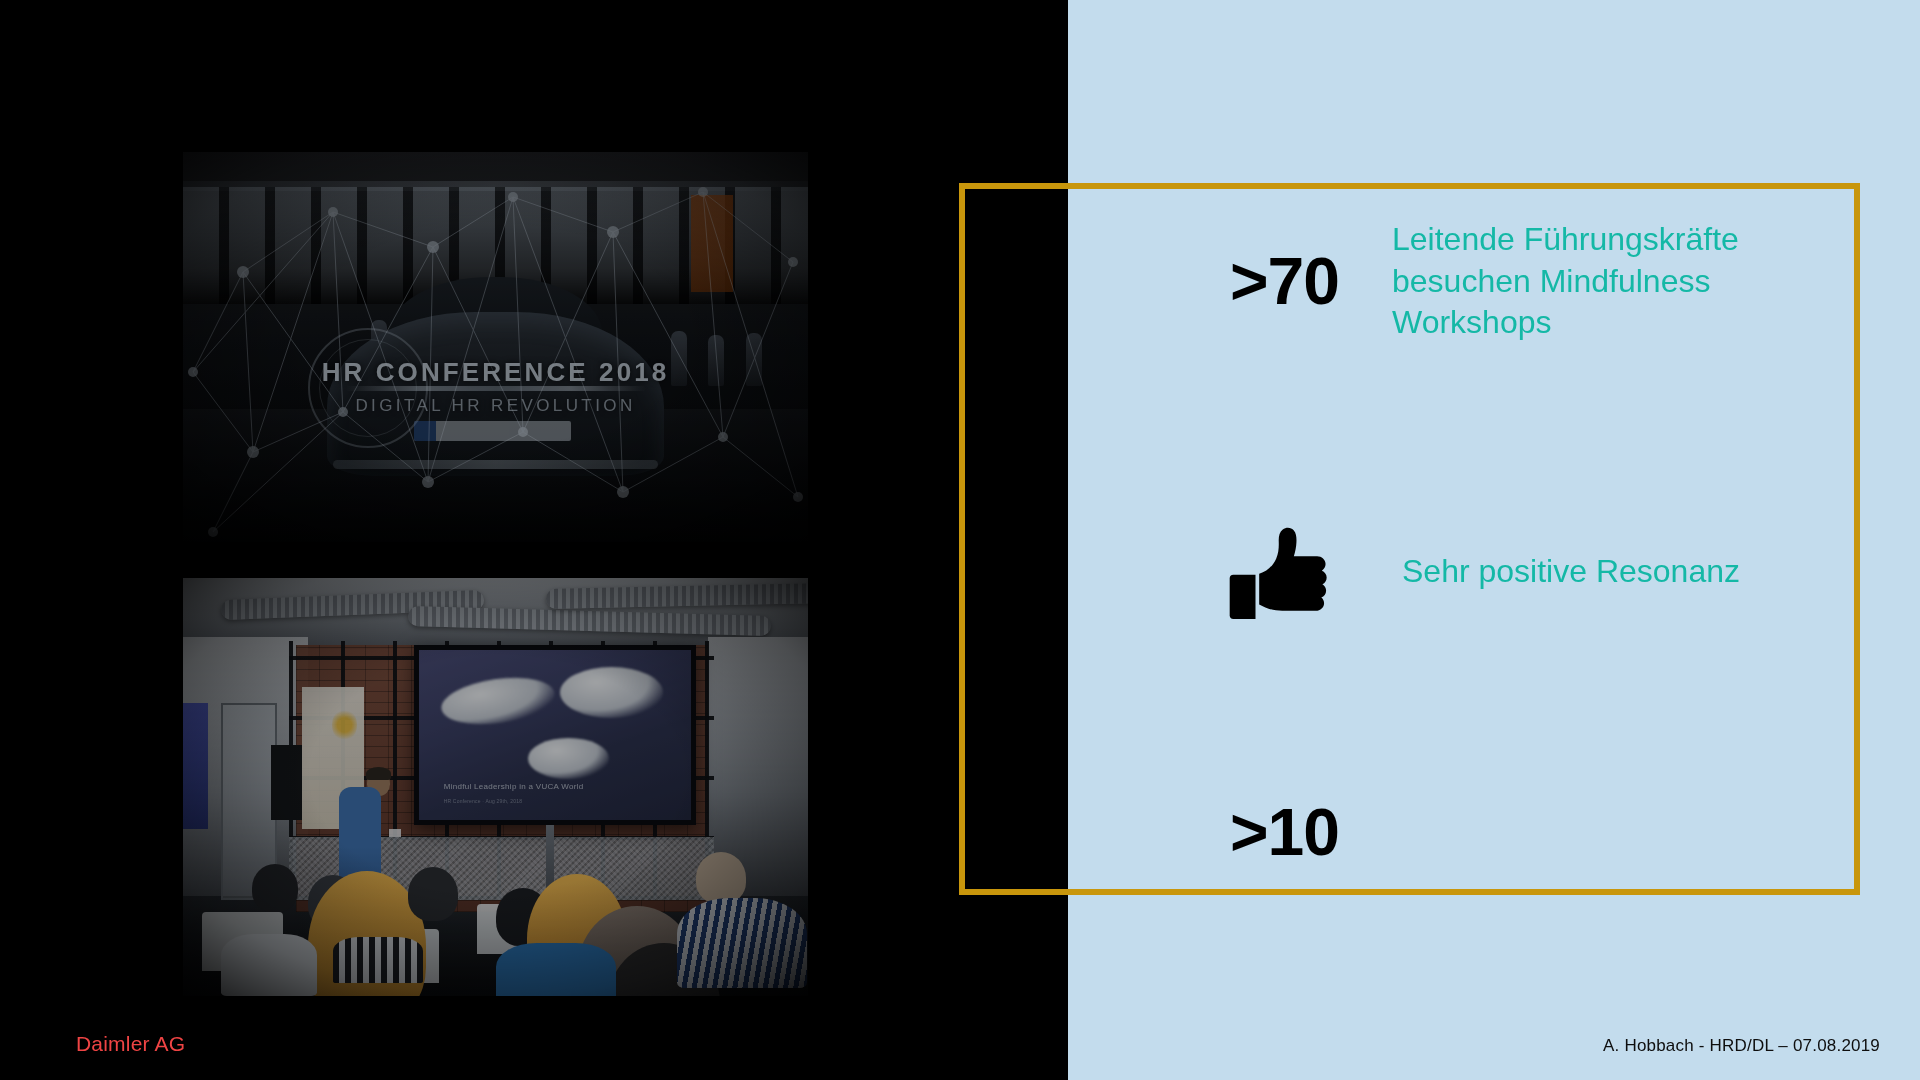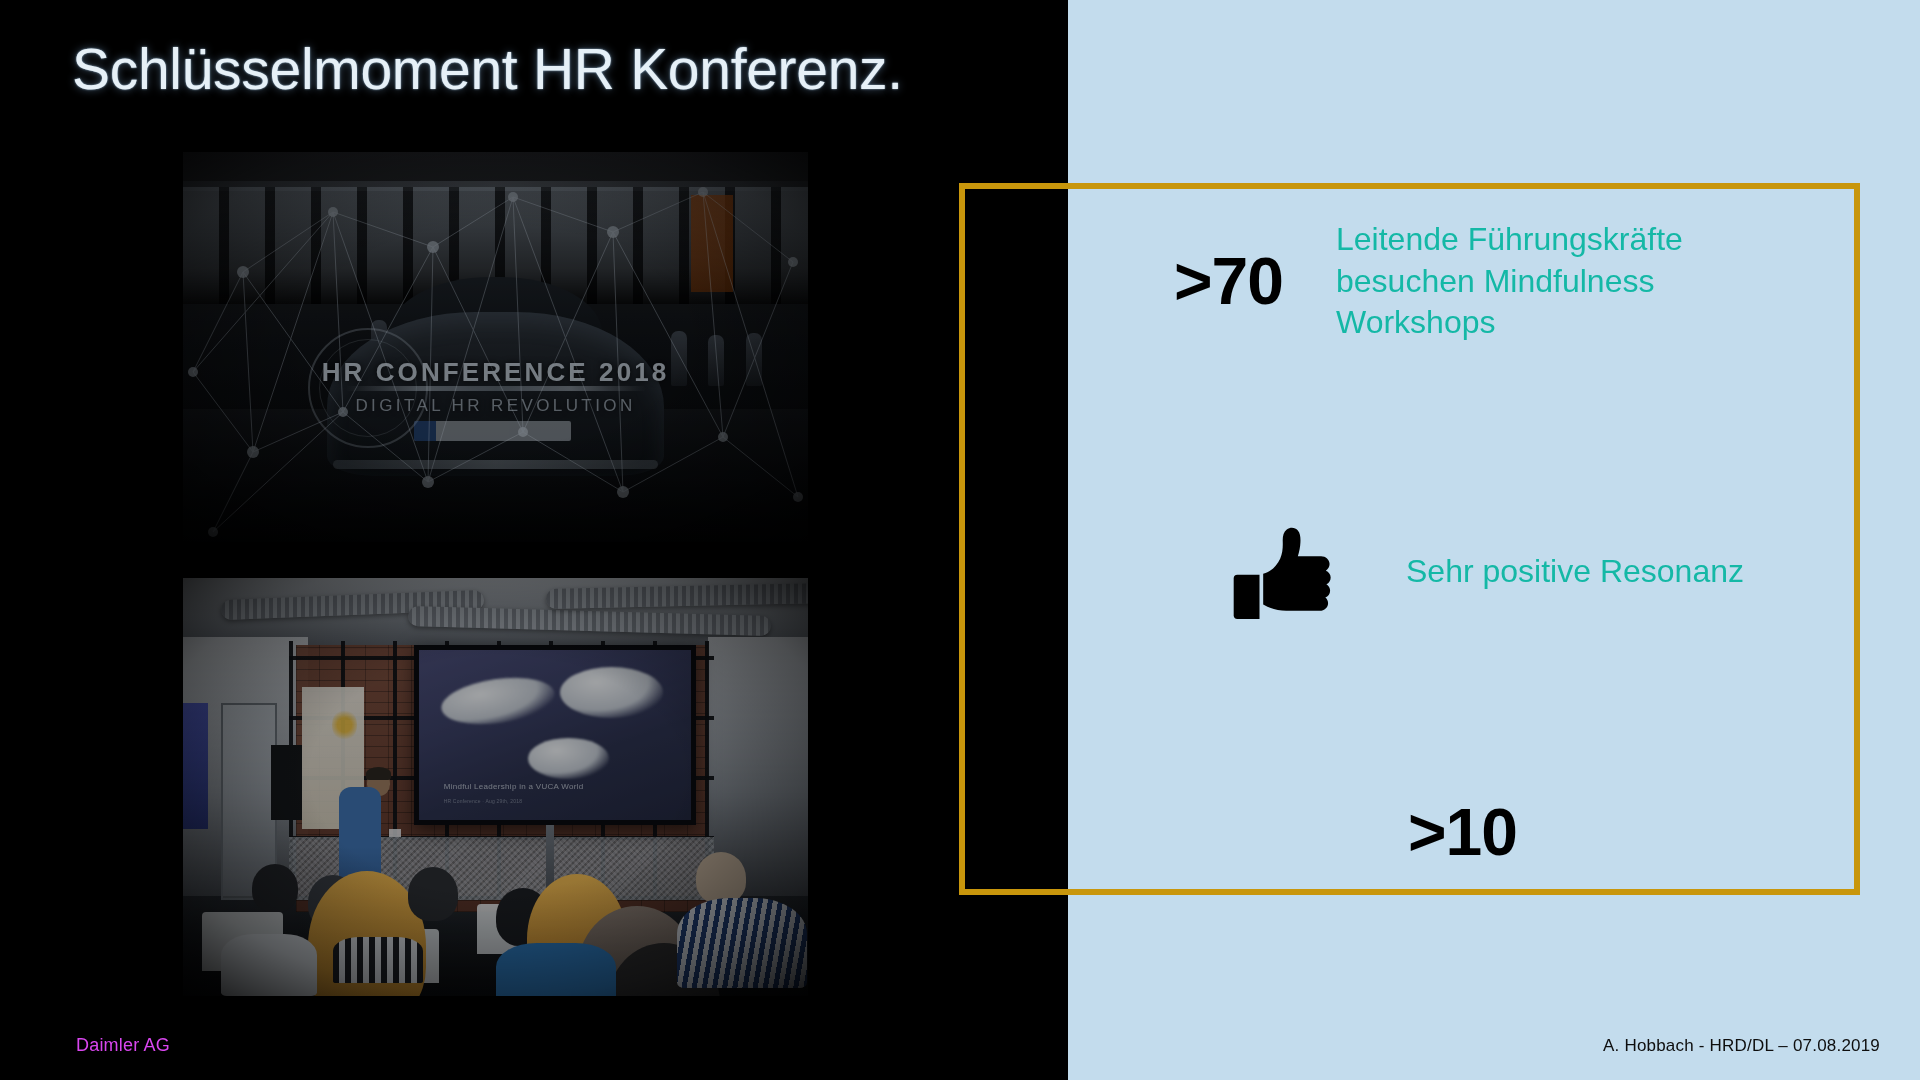--- a/index.html
+++ b/index.html
@@ -252,55 +252,54 @@
     position:absolute; background:#e9edf1; opacity:.9; border-radius:4px 4px 0 0;
   }
   #photo-bottom .head{ position:absolute; border-radius:50% 50% 42% 42%; }
 
   
   #kpi-frame{
     position:absolute; left:959px; top:183px; width:901px; height:712px;
     border:6px solid #c8960c;
   }
   #kpi-list{
-    position:absolute; left:1052px; top:183px; width:792px; height:712px;
+    position:absolute; left:1108px; top:183px; width:792px; height:712px;
     padding:36px 40px 30px 69px;
-    display:flex; flex-direction:column; justify-content:space-between;align-items:center;
+    display:flex; flex-direction:column; justify-content:space-between;
   }
   .kpi-row{ display:flex; align-items:center; }
   .kpi-figure{
     flex:0 0 215px; text-align:center;
     font-size:66px; font-weight:700; color:#000; line-height:1;
     letter-spacing:-1px;
   }
   .kpi-text{
     flex:1 1 auto; font-size:32px; line-height:1.30; color:#14b8a6;
   }
   .kpi-icon{ flex:0 0 215px; display:flex; justify-content:center; align-items:center; }
   .kpi-icon svg{ display:block; }
   .kpi-row.row-thumb .kpi-text{ font-size:32px; padding-left:10px; }
 
   
   #footer-left{
     position:absolute; left:76px; bottom:24px;
-    font-size:18px; color:#d946ef; letter-spacing:.2px;
+    font-size:21px; color:#ef4444; letter-spacing:.2px;
   }
   #footer-right{
     position:absolute; right:40px; bottom:24px;
     font-size:17px; color:#0e0e0e; letter-spacing:.2px;
   }
 </style>
 </head>
 <body>
 
 <div id="slide">
 
   <div id="right-panel"></div>
 
-  <div id="slide-title">Schlüsselmoment HR Konferenz.</div>
 
   <div class="photo" id="photo-top">
     <div class="hall"></div>
     <div class="beam"></div>
     <div class="windows"></div>
     <div class="win-mask"></div>
     <div class="orangebox"></div>
     <div class="floor"></div>
 
     <div class="person" style="left:78%;height:14%;"></div>

